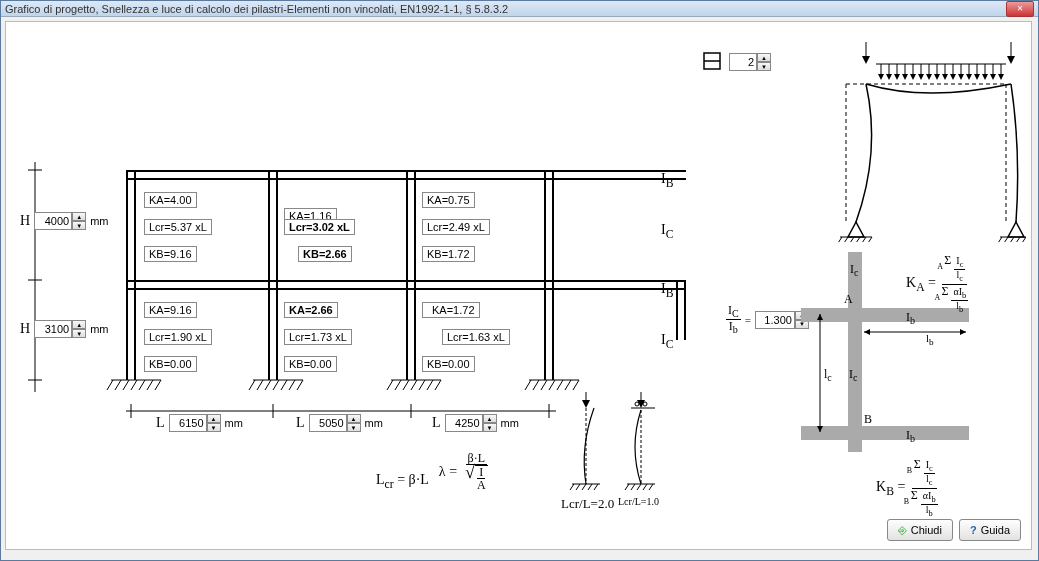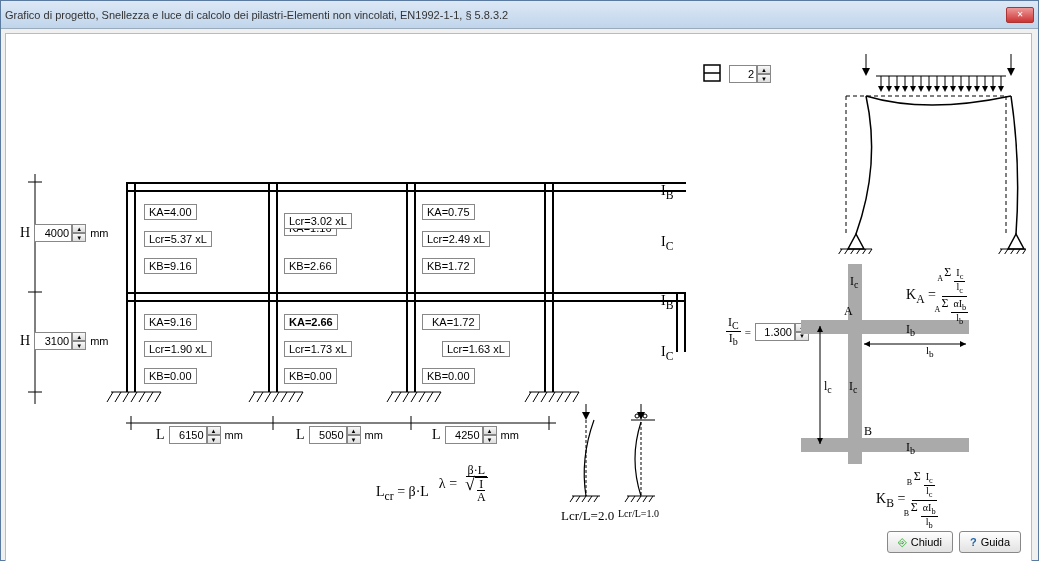--- a/index.html
+++ b/index.html
@@ -1,19 +1,19 @@
 <!DOCTYPE html>
 <html><head>
 <meta charset="utf-8">
 <style>
   * { box-sizing: border-box; margin: 0; padding: 0; }
   body { font-family: "Segoe UI", Tahoma, sans-serif; font-size: 11px; background: #d4e4f0; width: 1039px; height: 561px; overflow: hidden; }
   
   .window { width: 1039px; height: 561px; background: #f0f0f0; border: 1px solid #5a7aa0; }
-  .titlebar { height: 28px; background: linear-gradient(#dde8f5, #c0d5eb); border-bottom: 1px solid #9ab; display: flex; align-items: center; padding: 0 4px; font-size: 11px; color: #333; }
+  .titlebar { height: 16px; background: linear-gradient(#dde8f5, #c0d5eb); border-bottom: 1px solid #9ab; display: flex; align-items: center; padding: 0 4px; font-size: 11px; color: #333; }
   .titlebar-text { flex: 1; }
   .close-btn { width: 28px; height: 16px; background: linear-gradient(#e99, #c33); border: 1px solid #a33; border-radius: 2px; display: flex; align-items: center; justify-content: center; color: white; font-size: 8px; cursor: pointer; }
   
   .content { position: relative; width: 100%; height: 520px; background: #fff; margin: 4px; border: 1px solid #bbb; width: calc(100% - 10px); height: calc(100% - 30px); }
   
   .abs { position: absolute; }
   
   .txt-box { background: #fff; border: 1px solid #888; padding: 1px 4px; font-size: 11px; font-family: Arial, sans-serif; white-space: nowrap; }
   
   .spinner { display: inline-flex; align-items: center; }
@@ -226,22 +226,22 @@
           </div>
       </div>
       <span>mm</span>
     </div>
 
     <div class="abs txt-box" style="left:138px; top:170px;">KA=4.00</div>
     <div class="abs txt-box" style="left:138px; top:197px;">Lcr=5.37 xL</div>
     <div class="abs txt-box" style="left:138px; top:224px;">KB=9.16</div>
 
     <div class="abs txt-box" style="left:278px; top:186px;">KA=1.16</div>
-    <div class="abs txt-box" style="left:278px; top:179px;">Lcr=3.02 xL</div>
-    <div class="abs txt-box" style="left:278px; top:224px;">KB=2.66</div>
+    <div class="abs txt-box" style="left:278px; top:197px;font-weight:bold;">Lcr=3.02 xL</div>
+    <div class="abs txt-box" style="left:292px; top:224px;font-weight:bold;">KB=2.66</div>
 
     <div class="abs txt-box" style="left:416px; top:170px;">KA=0.75</div>
     <div class="abs txt-box" style="left:416px; top:197px;">Lcr=2.49 xL</div>
     <div class="abs txt-box" style="left:416px; top:224px;">KB=1.72</div>
 
     <div class="abs txt-box" style="left:138px; top:280px;">KA=9.16</div>
     <div class="abs txt-box" style="left:138px; top:307px;">Lcr=1.90 xL</div>
     <div class="abs txt-box" style="left:138px; top:334px;">KB=0.00</div>
 
     <div class="abs txt-box" style="left:278px; top:280px;font-weight:bold;">KA=2.66</div>

